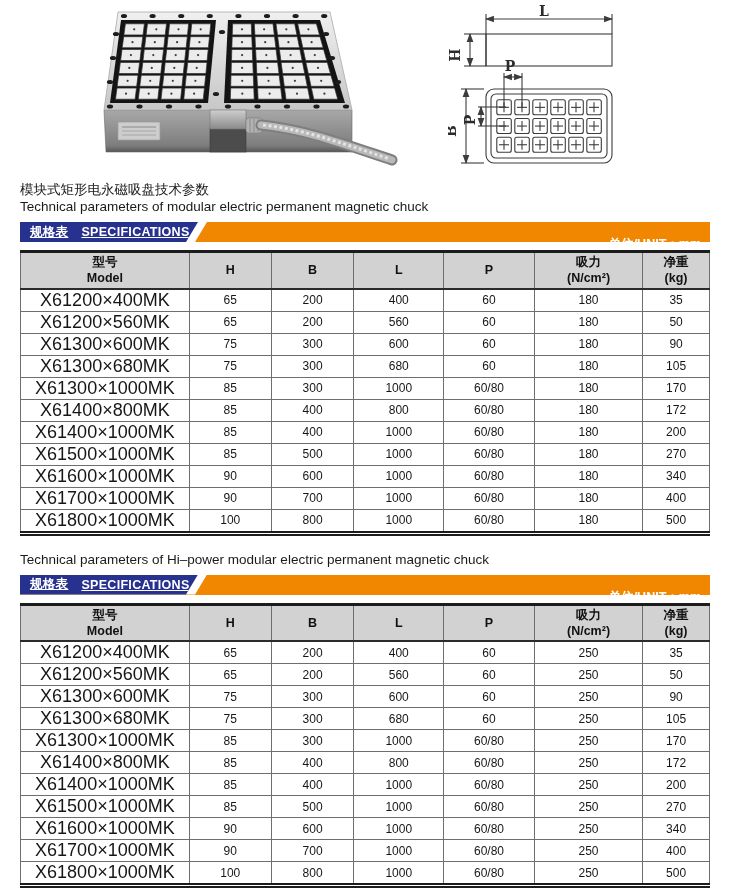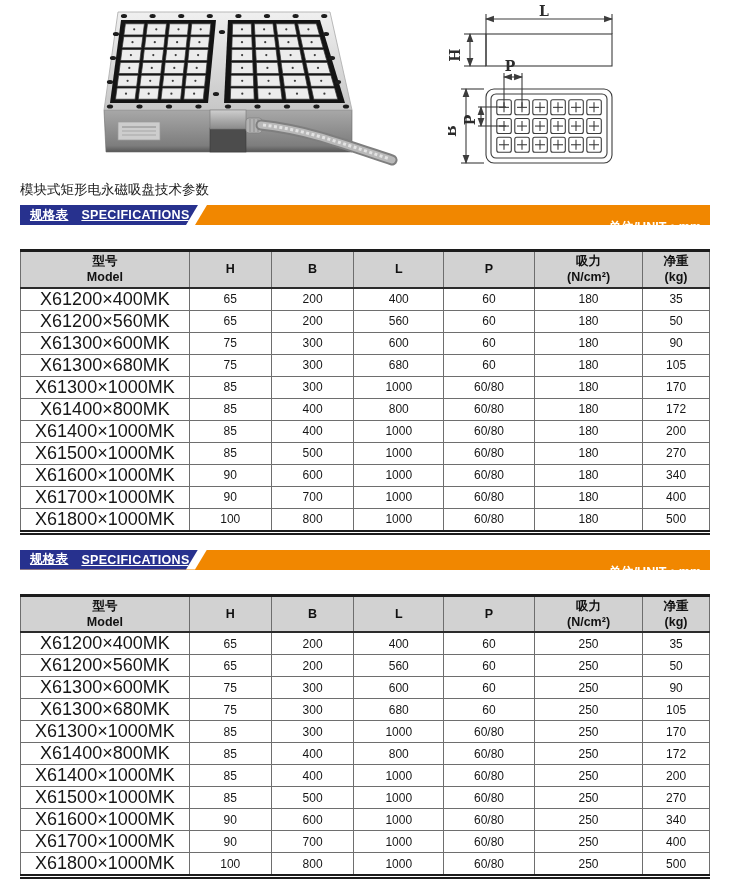--- a/index.html
+++ b/index.html
@@ -36,21 +36,21 @@
     display:flex; align-items:center; gap:13px; padding-left:10px;
     color:#fff; font-size:12.5px; font-weight:bold; letter-spacing:.3px;text-decoration:underline;
   }
   .unit-label {
     position:absolute; right:9px; top:12px; height:20px; line-height:20px;
     color:#fff; font-size:12.5px; font-weight:bold;
   }
 
   
   table.spec {
-    width:100%; margin-top:24px;
+    width:100%; margin-top:8px;
     border-collapse:collapse; table-layout:fixed;
     border-top:3px solid #1c1c1c;
     border-bottom:5px double #1c1c1c;
     padding-left:17px;
   }
   table.spec th, table.spec td {
     border:1px solid #6e6e6e; text-align:center; vertical-align:middle; padding:0;
   }
   table.spec thead th {
     background:#d2d2d2; font-size:12.5px; font-weight:bold;
@@ -344,20 +344,21 @@
         <text x="12" y="51" transform="rotate(-90 12 51)" text-anchor="middle">H</text>
         <text x="8" y="127" transform="rotate(-90 8 127)" text-anchor="middle">B</text>
         <text x="62" y="67" text-anchor="middle">P</text>
         <text x="27" y="116" transform="rotate(-90 27 116)" text-anchor="middle">P</text>
       </g>
     </svg>
   </div>
 
   <div>
     <div class="title-zh">模块式矩形电永磁吸盘技术参数</div>
+    <div class="title-en">Technical parameters of modular electric permanent magnetic chuck</div>
     <div class="spec-bar" style="--orange: #f18700;">
       <div class="chip-white"></div>
       <div class="chip-blue" style="background: rgb(39, 49, 142);">
         <span>规格表</span>
         <span>SPECIFICATIONS</span>
       </div>
       <div class="unit-label">单位/UNIT：mm</div>
     </div>
     <table class="spec">
       <colgroup>
@@ -495,20 +496,21 @@
             <td>1000</td>
             <td>60/80</td>
             <td>180</td>
             <td>500</td>
           </tr>
         </tbody>
     </table>
   </div>
 
   <div class="mt-gap">
+    <div class="title-en">Technical parameters of Hi–power modular electric permanent magnetic chuck</div>
     <div class="spec-bar" style="--orange: #f18700;">
       <div class="chip-white"></div>
       <div class="chip-blue" style="background: rgb(39, 49, 142);">
         <span>规格表</span>
         <span>SPECIFICATIONS</span>
       </div>
       <div class="unit-label">单位/UNIT：mm</div>
     </div>
     <table class="spec">
       <colgroup>

